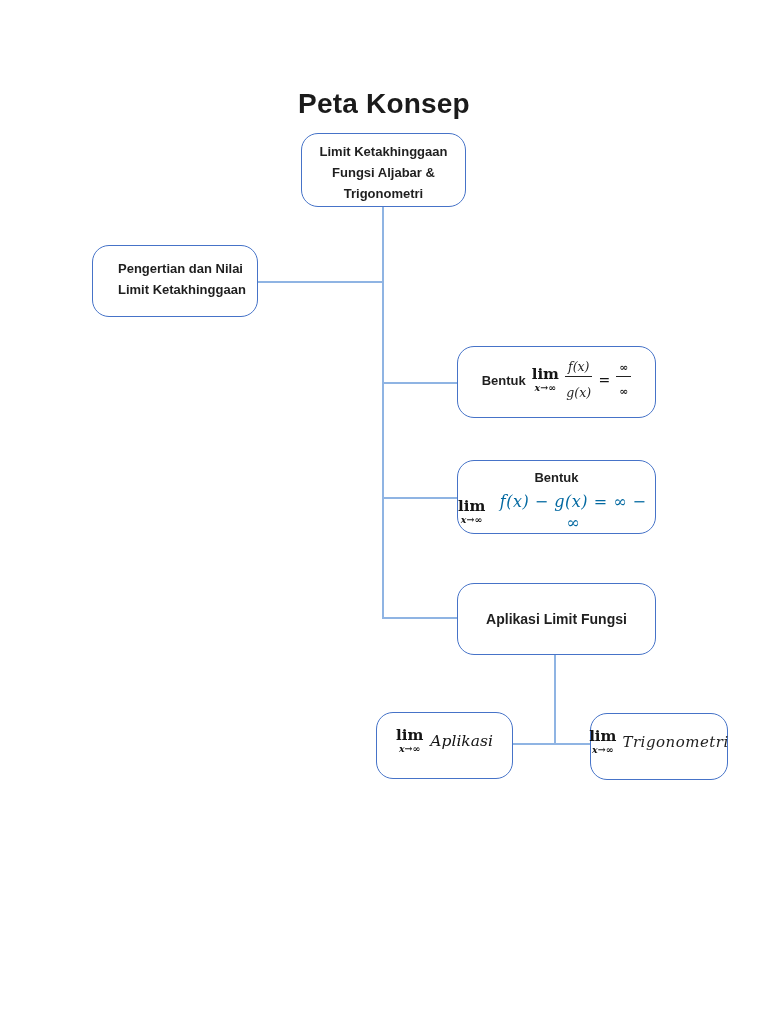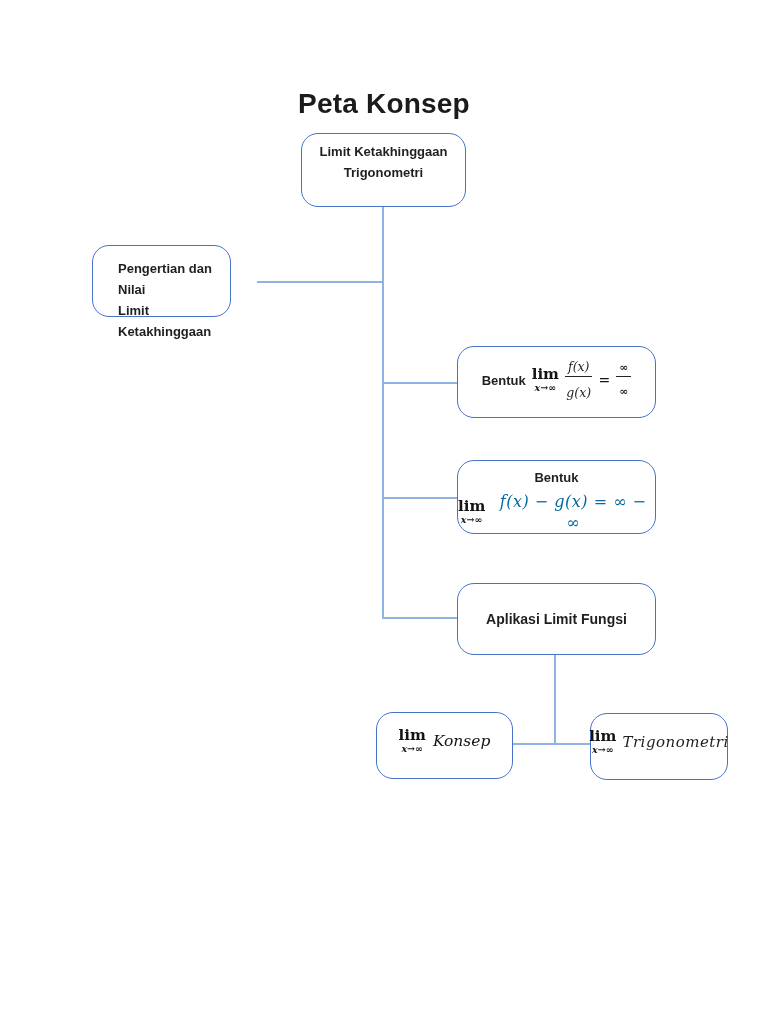--- a/index.html
+++ b/index.html
@@ -104,25 +104,26 @@
   <div class="line h" style="left:382px;top:382px;width:76px;"></div>
   <div class="line h" style="left:382px;top:497px;width:76px;"></div>
   <div class="line h" style="left:382px;top:617px;width:76px;"></div>
   <div class="line v" style="left:554px;top:654px;height:90px;"></div>
   <div class="line h" style="left:512px;top:743px;width:44px;"></div>
   <div class="line h" style="left:554px;top:743px;width:37px;"></div>
 
   <div class="node center" style="left:301px;top:133px;width:165px;height:74px;">
     <div class="inner">
       <div>Limit Ketakhinggaan</div>
+      <div>Fungsi Aljabar &amp;</div>
       <div>Trigonometri</div>
     </div>
   </div>
 
-  <div class="node" style="left:92px;top:245px;width:139px;height:72px;">
+  <div class="node" style="left:92px;top:245px;width:166px;height:72px;">
     <div class="inner" style="padding:12px 0 0 25px;">
       <div>Pengertian dan Nilai</div>
       <div>Limit Ketakhinggaan</div>
     </div>
   </div>
 
   <div class="node" style="left:457px;top:346px;width:199px;height:72px;">
     <div class="math-row" style="height:66px;">
       <span class="b-label">Bentuk</span>
       <span class="lim-stack">
@@ -157,21 +158,21 @@
   <div class="node center" style="left:457px;top:583px;width:199px;height:72px;">
     <div style="padding-top:25px;font-size:14px;">Aplikasi Limit Fungsi</div>
   </div>
 
   <div class="node" style="left:376px;top:712px;width:137px;height:67px;">
     <div class="math-row" style="height:56px;gap:7px;">
       <span class="lim-stack">
         <span class="lim-word">lim</span>
         <span class="lim-sub">x→∞</span>
       </span>
-      <span class="ital leaf-label">Konsep</span>
+      <span class="ital leaf-label">Aplikasi</span>
     </div>
   </div>
 
   <div class="node" style="left:590px;top:713px;width:138px;height:67px;">
     <div class="math-row" style="height:56px;gap:6px;">
       <span class="lim-stack">
         <span class="lim-word">lim</span>
         <span class="lim-sub">x→∞</span>
       </span>
       <span class="ital" style="font-size:15px;letter-spacing:0.5px;">Trigonometri</span>

